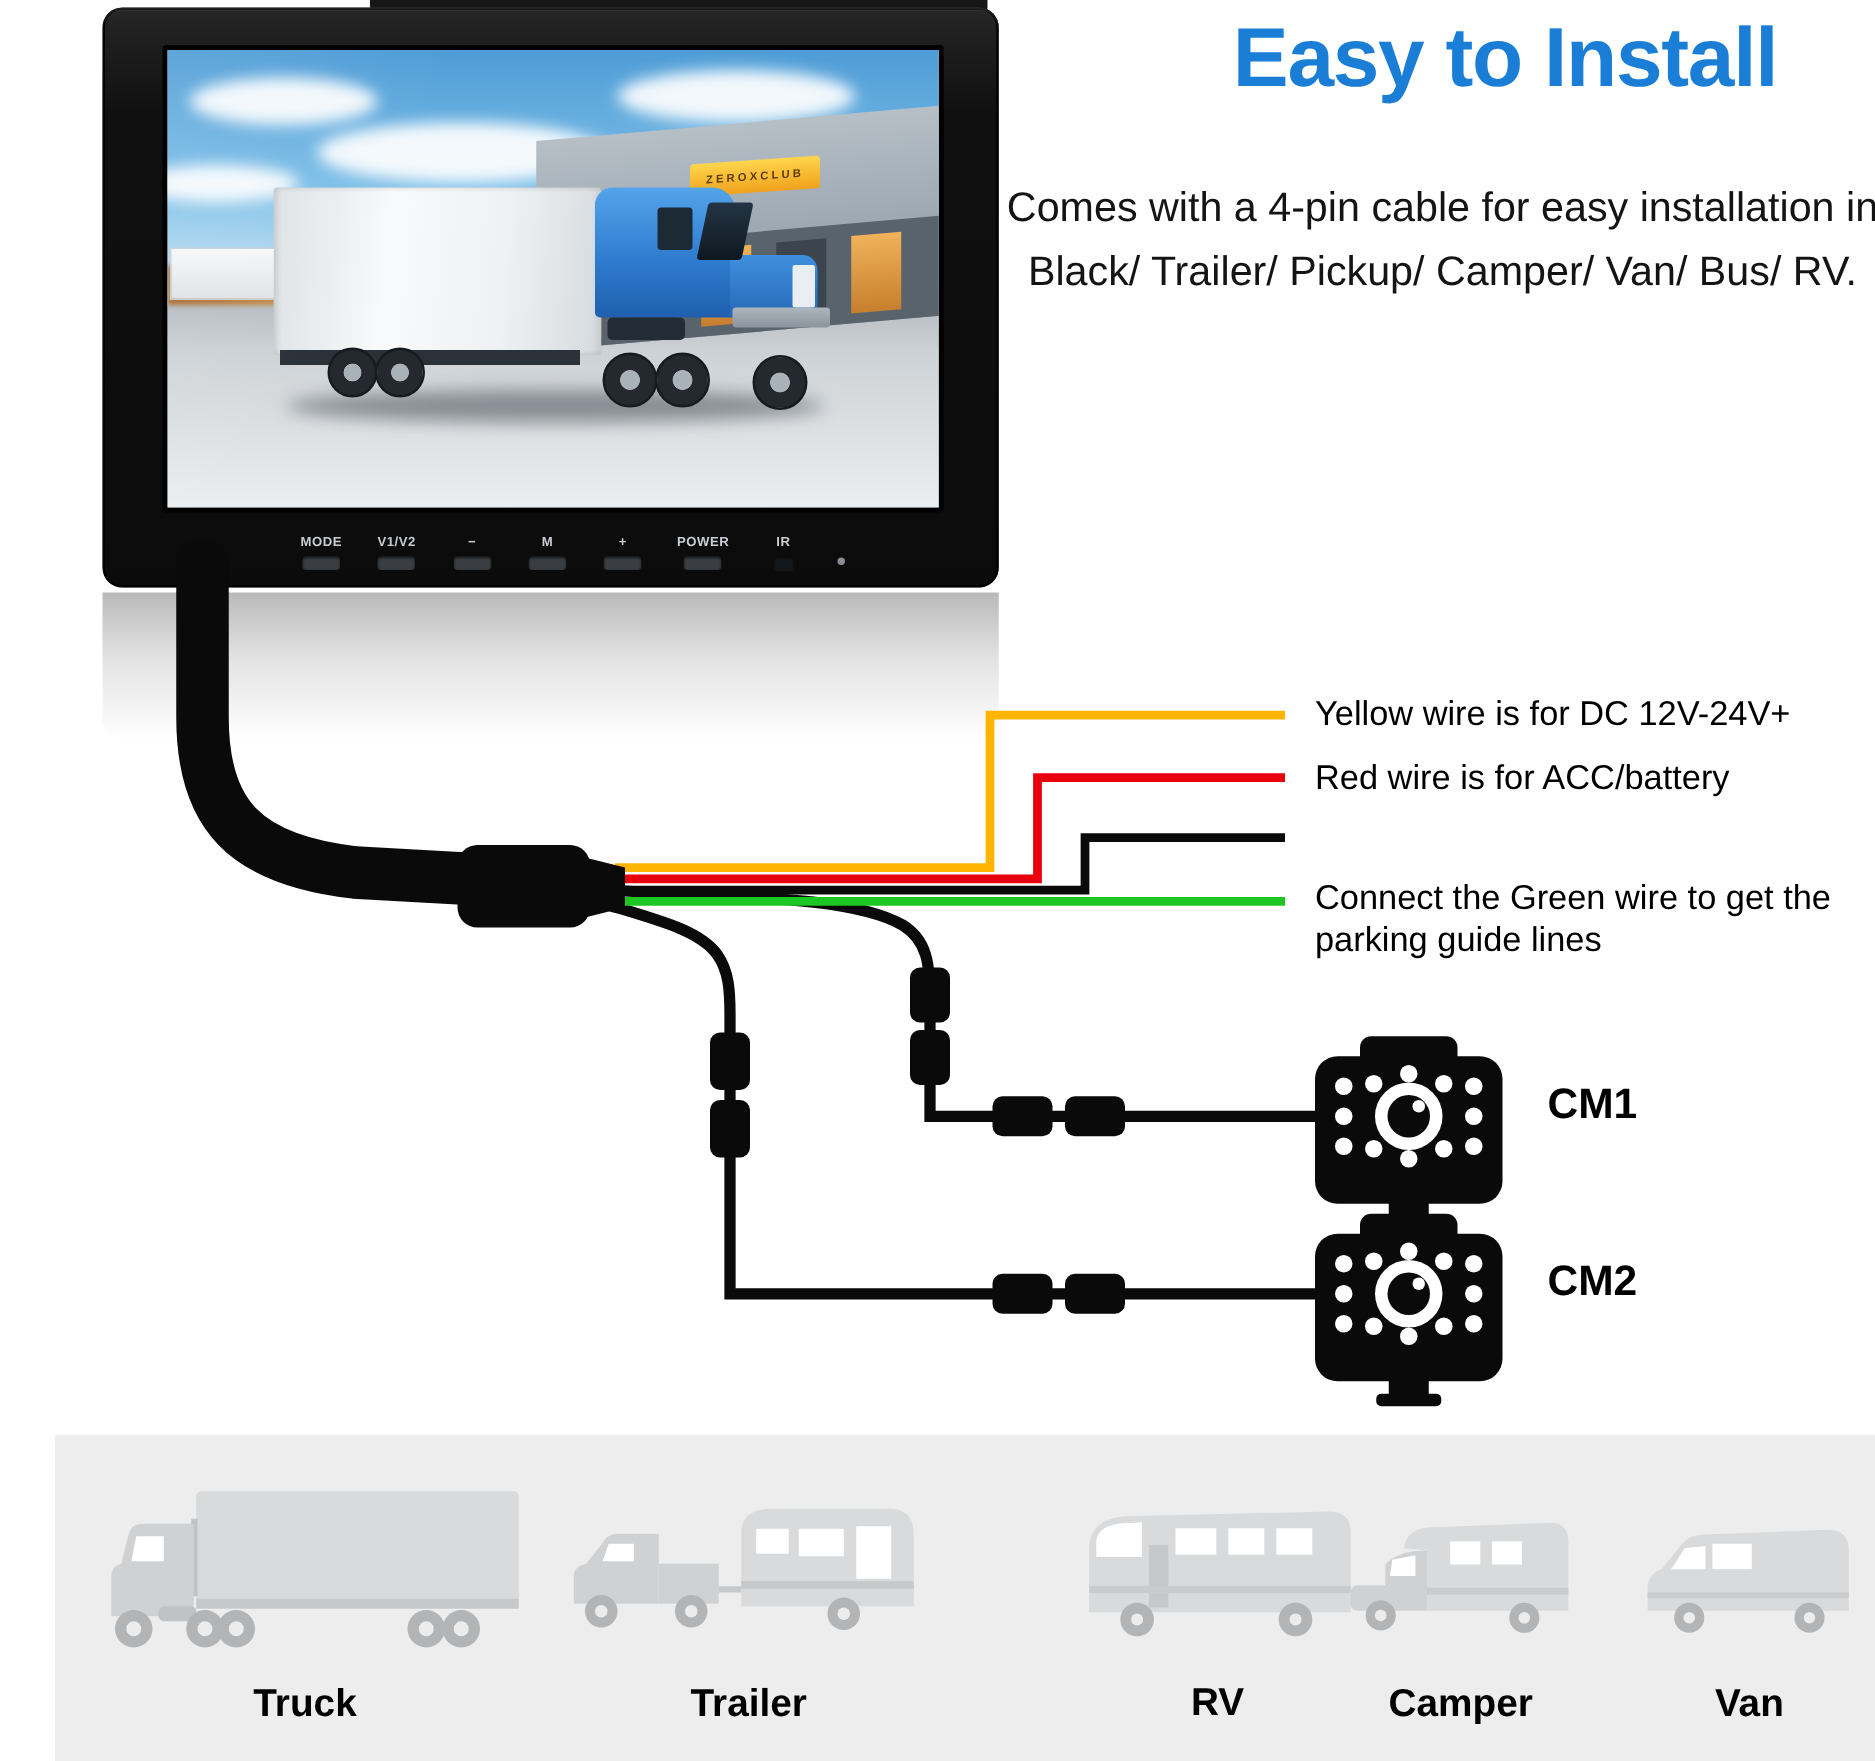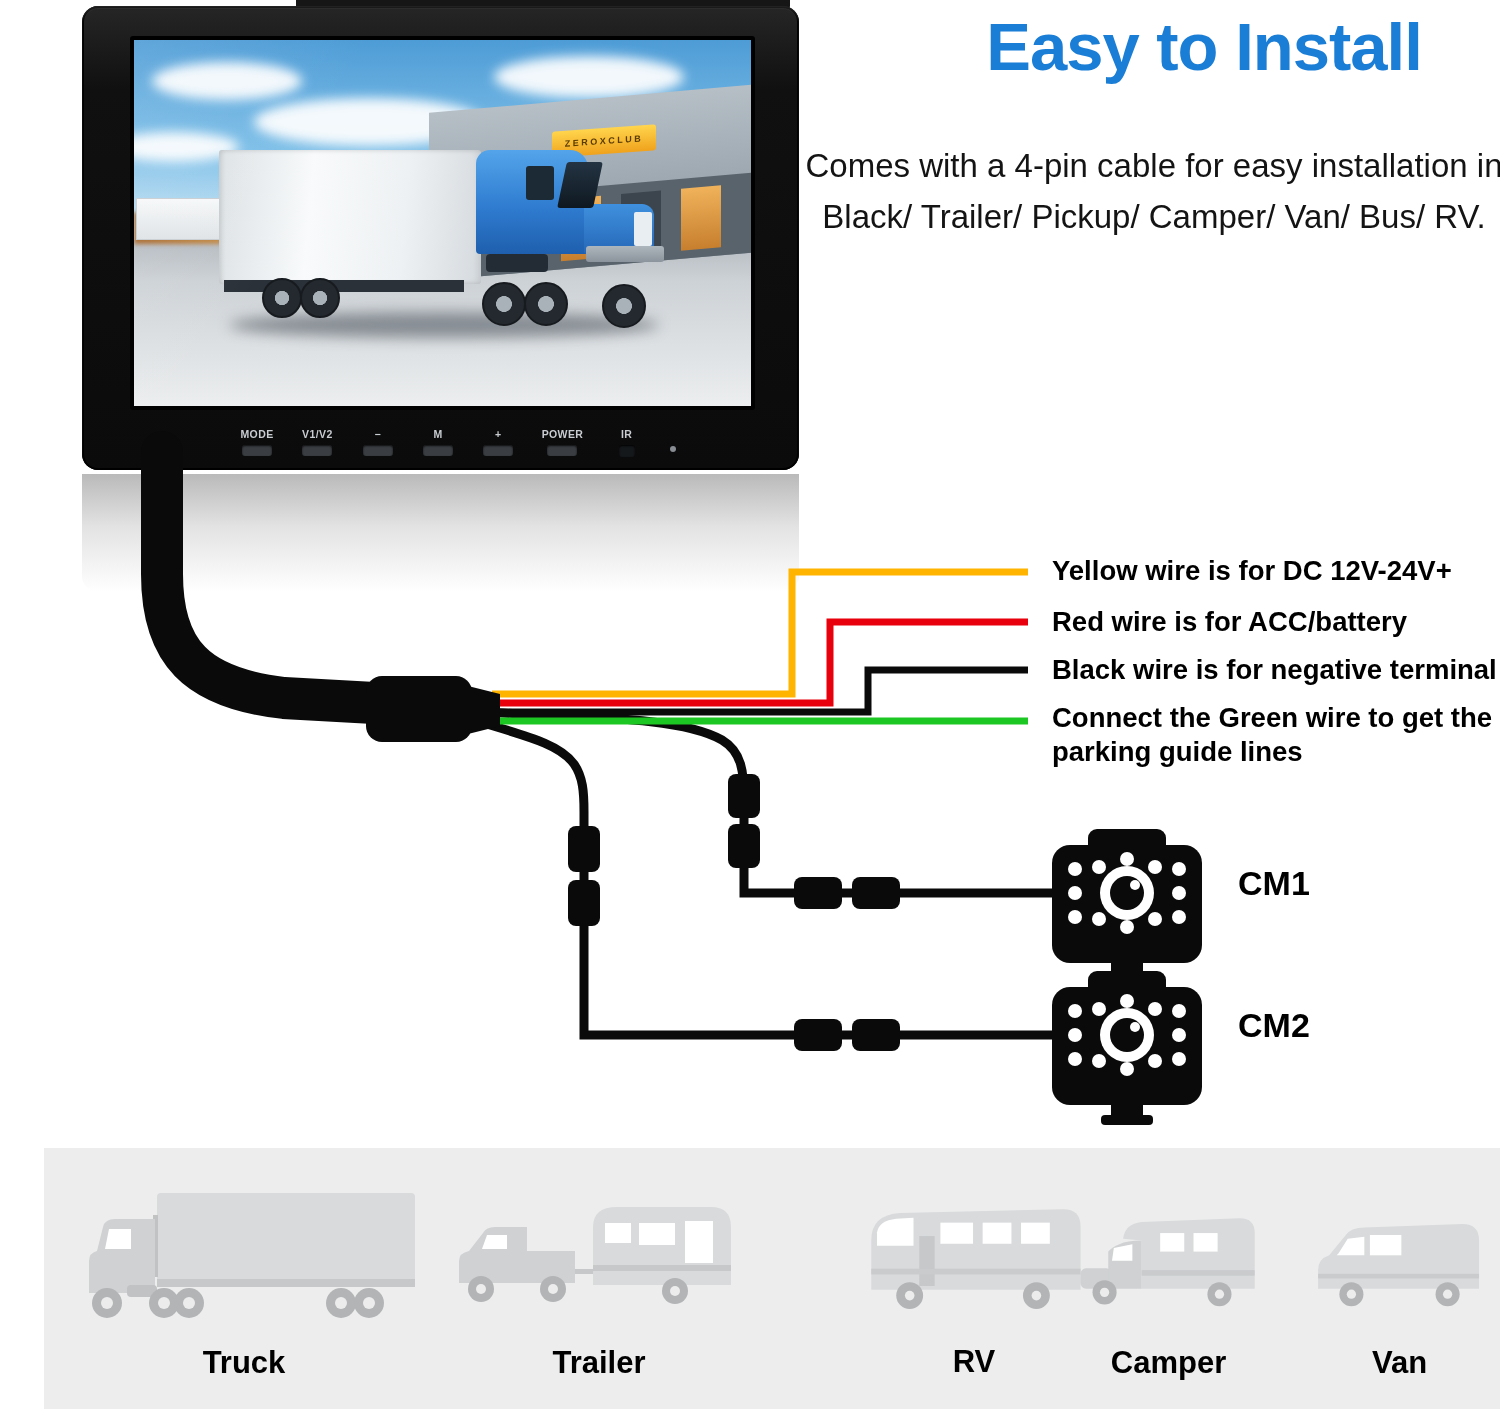--- a/index.html
+++ b/index.html
@@ -83,21 +83,21 @@
   .ctrl-slot{width:30px;height:11px;background:#3a3e42;border-radius:3px;
              box-shadow:inset 0 1px 2px rgba(0,0,0,.8);}
   .ir-window{width:16px;height:12px;background:#15181b;border-radius:3px;box-shadow:inset 0 1px 2px #000;}
   .led{width:6px;height:6px;border-radius:50%;background:#878d93;margin-top:18px;}
 
   .reflection{position:absolute;left:38px;top:474px;width:717px;height:118px;border-radius:0 0 16px 16px;
               background:linear-gradient(180deg,rgba(25,25,25,.30) 0%,rgba(25,25,25,.12) 45%,rgba(25,25,25,0) 100%);}
 
   
   .wiring{position:absolute;left:0;top:0;pointer-events:none;}
-  .wire-label{position:absolute;left:1008px;font-size:27.5px;font-weight:bold;color:#000;line-height:1.22;}
+  .wire-label{position:absolute;left:1008px;font-size:27.5px;font-weight:normal;color:#000;line-height:1.22;}
   .wl-yellow{top:554px}
   .wl-red{top:605px}
   .wl-black{top:653px}
   .wl-green{top:701px;width:478px;}
   .cam-label{position:absolute;left:1194px;font-size:34px;font-weight:bold;color:#000;}
   .cam1{top:864px}
   .cam2{top:1006px}
 
   
   .band{position:absolute;left:0;top:1148px;width:100%;height:261px;background:#ededed;}
@@ -256,21 +256,20 @@
       <circle cx="127" cy="40" r="7" fill="#fff"></circle>
         <circle cx="127" cy="64" r="7" fill="#fff"></circle>
         <circle cx="127" cy="88" r="7" fill="#fff"></circle>
       <rect x="59" y="130" width="32" height="16" fill="#0a0a0a"></rect>
       <rect x="49" y="144" width="52" height="10" rx="4" fill="#0a0a0a"></rect>
     </g>
   </svg>
 
   <div class="wire-label wl-yellow">Yellow wire is for DC 12V-24V+</div>
   <div class="wire-label wl-red">Red wire is for ACC/battery</div>
-  <div class="wire-label wl-black">Black wire is for negative terminal</div>
   <div class="wire-label wl-green">Connect the Green wire to get the parking guide lines</div>
 
   <div class="cam-label cam1">CM1</div>
   <div class="cam-label cam2">CM2</div>
 
   <div class="band">
 
     <div class="vehicle v-truck">
       <svg width="350" height="160" viewBox="0 0 350 160">
         <rect x="88" y="18" width="258" height="92" rx="4" fill="#d8dadb"></rect>

